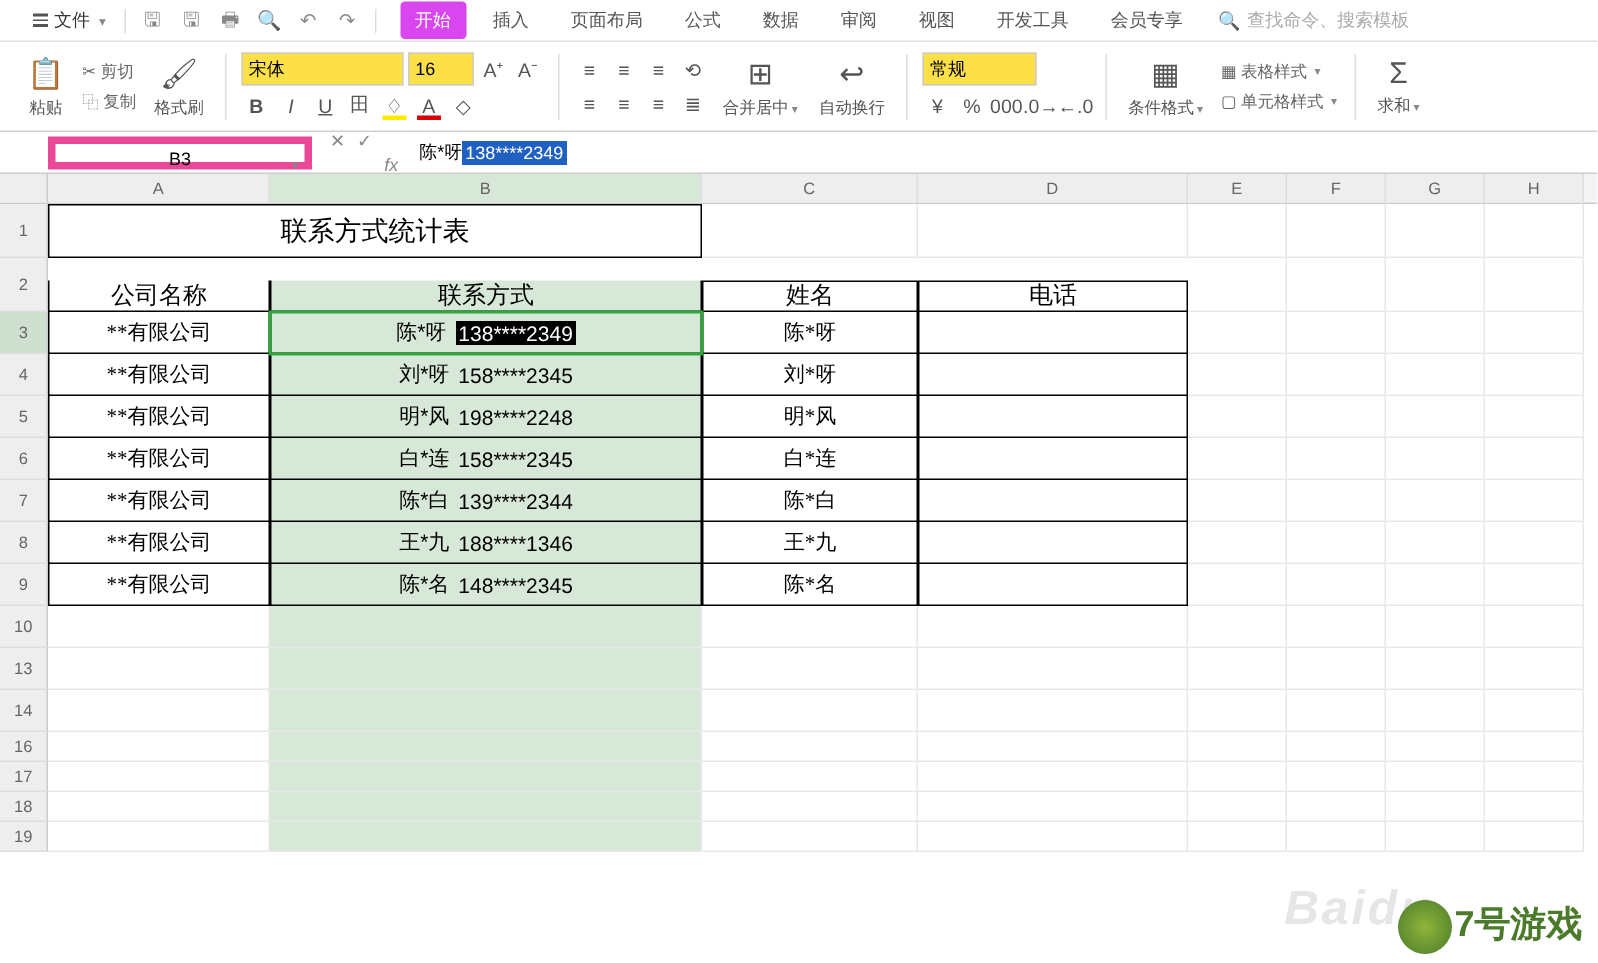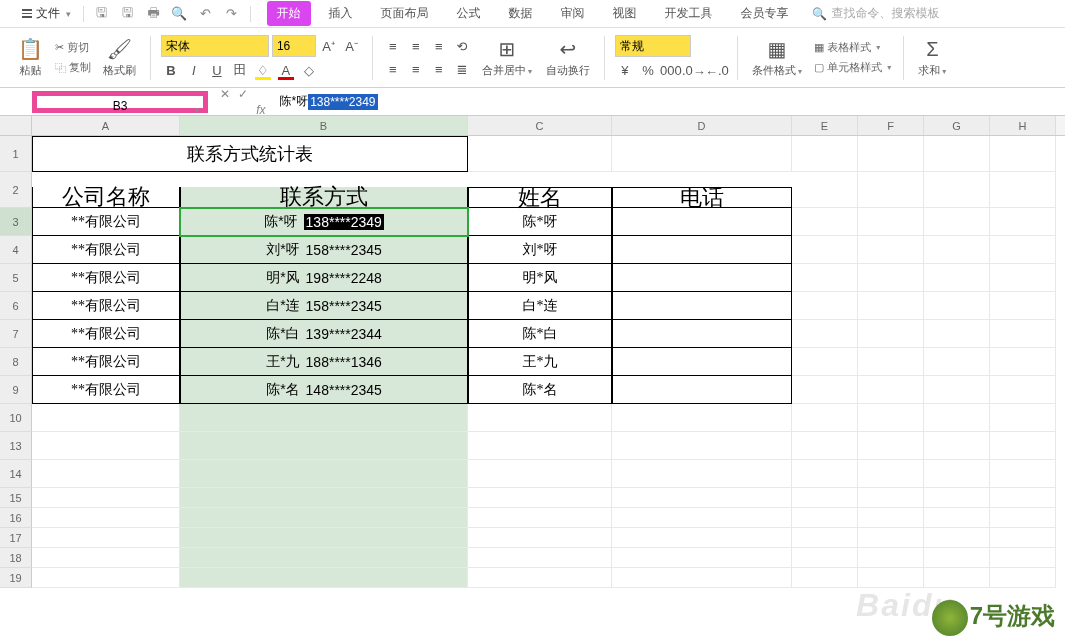--- a/index.html
+++ b/index.html
@@ -57,21 +57,21 @@
 .rows { }
 .row-r { display: flex; height: 28px; }
 .row-r.tall { height: 36px; }
 .row-r.short { height: 20px; }
 .rh { width: 32px; border-right: 1px solid #ccc; border-bottom: 1px solid #ddd; background: #eee; display: flex; align-items: center; justify-content: center; font-size: 11px; color: #666; }
 .rh.active { background: #d0e0d0; }
 .cell { border-right: 1px solid #e8e8e8; border-bottom: 1px solid #e8e8e8; display: flex; align-items: center; justify-content: center; font-size: 14px; font-family: SimSun, serif; }
 .bordered { border: 1px solid #000 !important; border-top: none !important; }
 .bordered-top { border-top: 1px solid #000 !important; }
 .title-cell { font-size: 18px; }
-.hdr-cell { font-size: 22px; margin-top: 15px; }
+.hdr-cell { font-size: 16px; margin-top: 15px; }
 .active-cell { outline: 2px solid #2ea83a; outline-offset: -1px; position: relative; z-index: 2; }
 .cell-content { display: flex; gap: 6px; align-items: center; }
 .inv-sel { background: #000; color: #fff; padding: 0 2px; }
 .nobr { border-right: 1px solid #000 !important; }
 
 
 .watermark1 { position: absolute; right: 110px; bottom: 18px; color: #e6e6e6; font-size: 32px; font-weight: bold; font-style: italic; letter-spacing: 2px; pointer-events: none; }
 .watermark2 { position: absolute; right: 10px; bottom: 6px; font-size: 24px; font-weight: bold; color: #4a7a2a; pointer-events: none; display:flex; gap:2px;}
 .watermark2 .wm-badge{ width:36px;height:36px;border-radius:50%;background:radial-gradient(circle,#8fb53a,#4a7a2a);display:inline-block;}
 </style>
@@ -408,31 +408,20 @@
         <div class="cell colA"></div>
         <div class="cell colB"></div>
         <div class="cell colC"></div>
         <div class="cell colD"></div>
         <div class="cell colE"></div>
         <div class="cell colF"></div>
         <div class="cell colG"></div>
         <div class="cell colH"></div>
       </div>
       <div class="row-r short">
-        <div class="rh">15</div>
-        <div class="cell colA"></div>
-        <div class="cell colB"></div>
-        <div class="cell colC"></div>
-        <div class="cell colD"></div>
-        <div class="cell colE"></div>
-        <div class="cell colF"></div>
-        <div class="cell colG"></div>
-        <div class="cell colH"></div>
-      </div>
-      <div class="row-r short">
         <div class="rh">16</div>
         <div class="cell colA"></div>
         <div class="cell colB"></div>
         <div class="cell colC"></div>
         <div class="cell colD"></div>
         <div class="cell colE"></div>
         <div class="cell colF"></div>
         <div class="cell colG"></div>
         <div class="cell colH"></div>
       </div>

